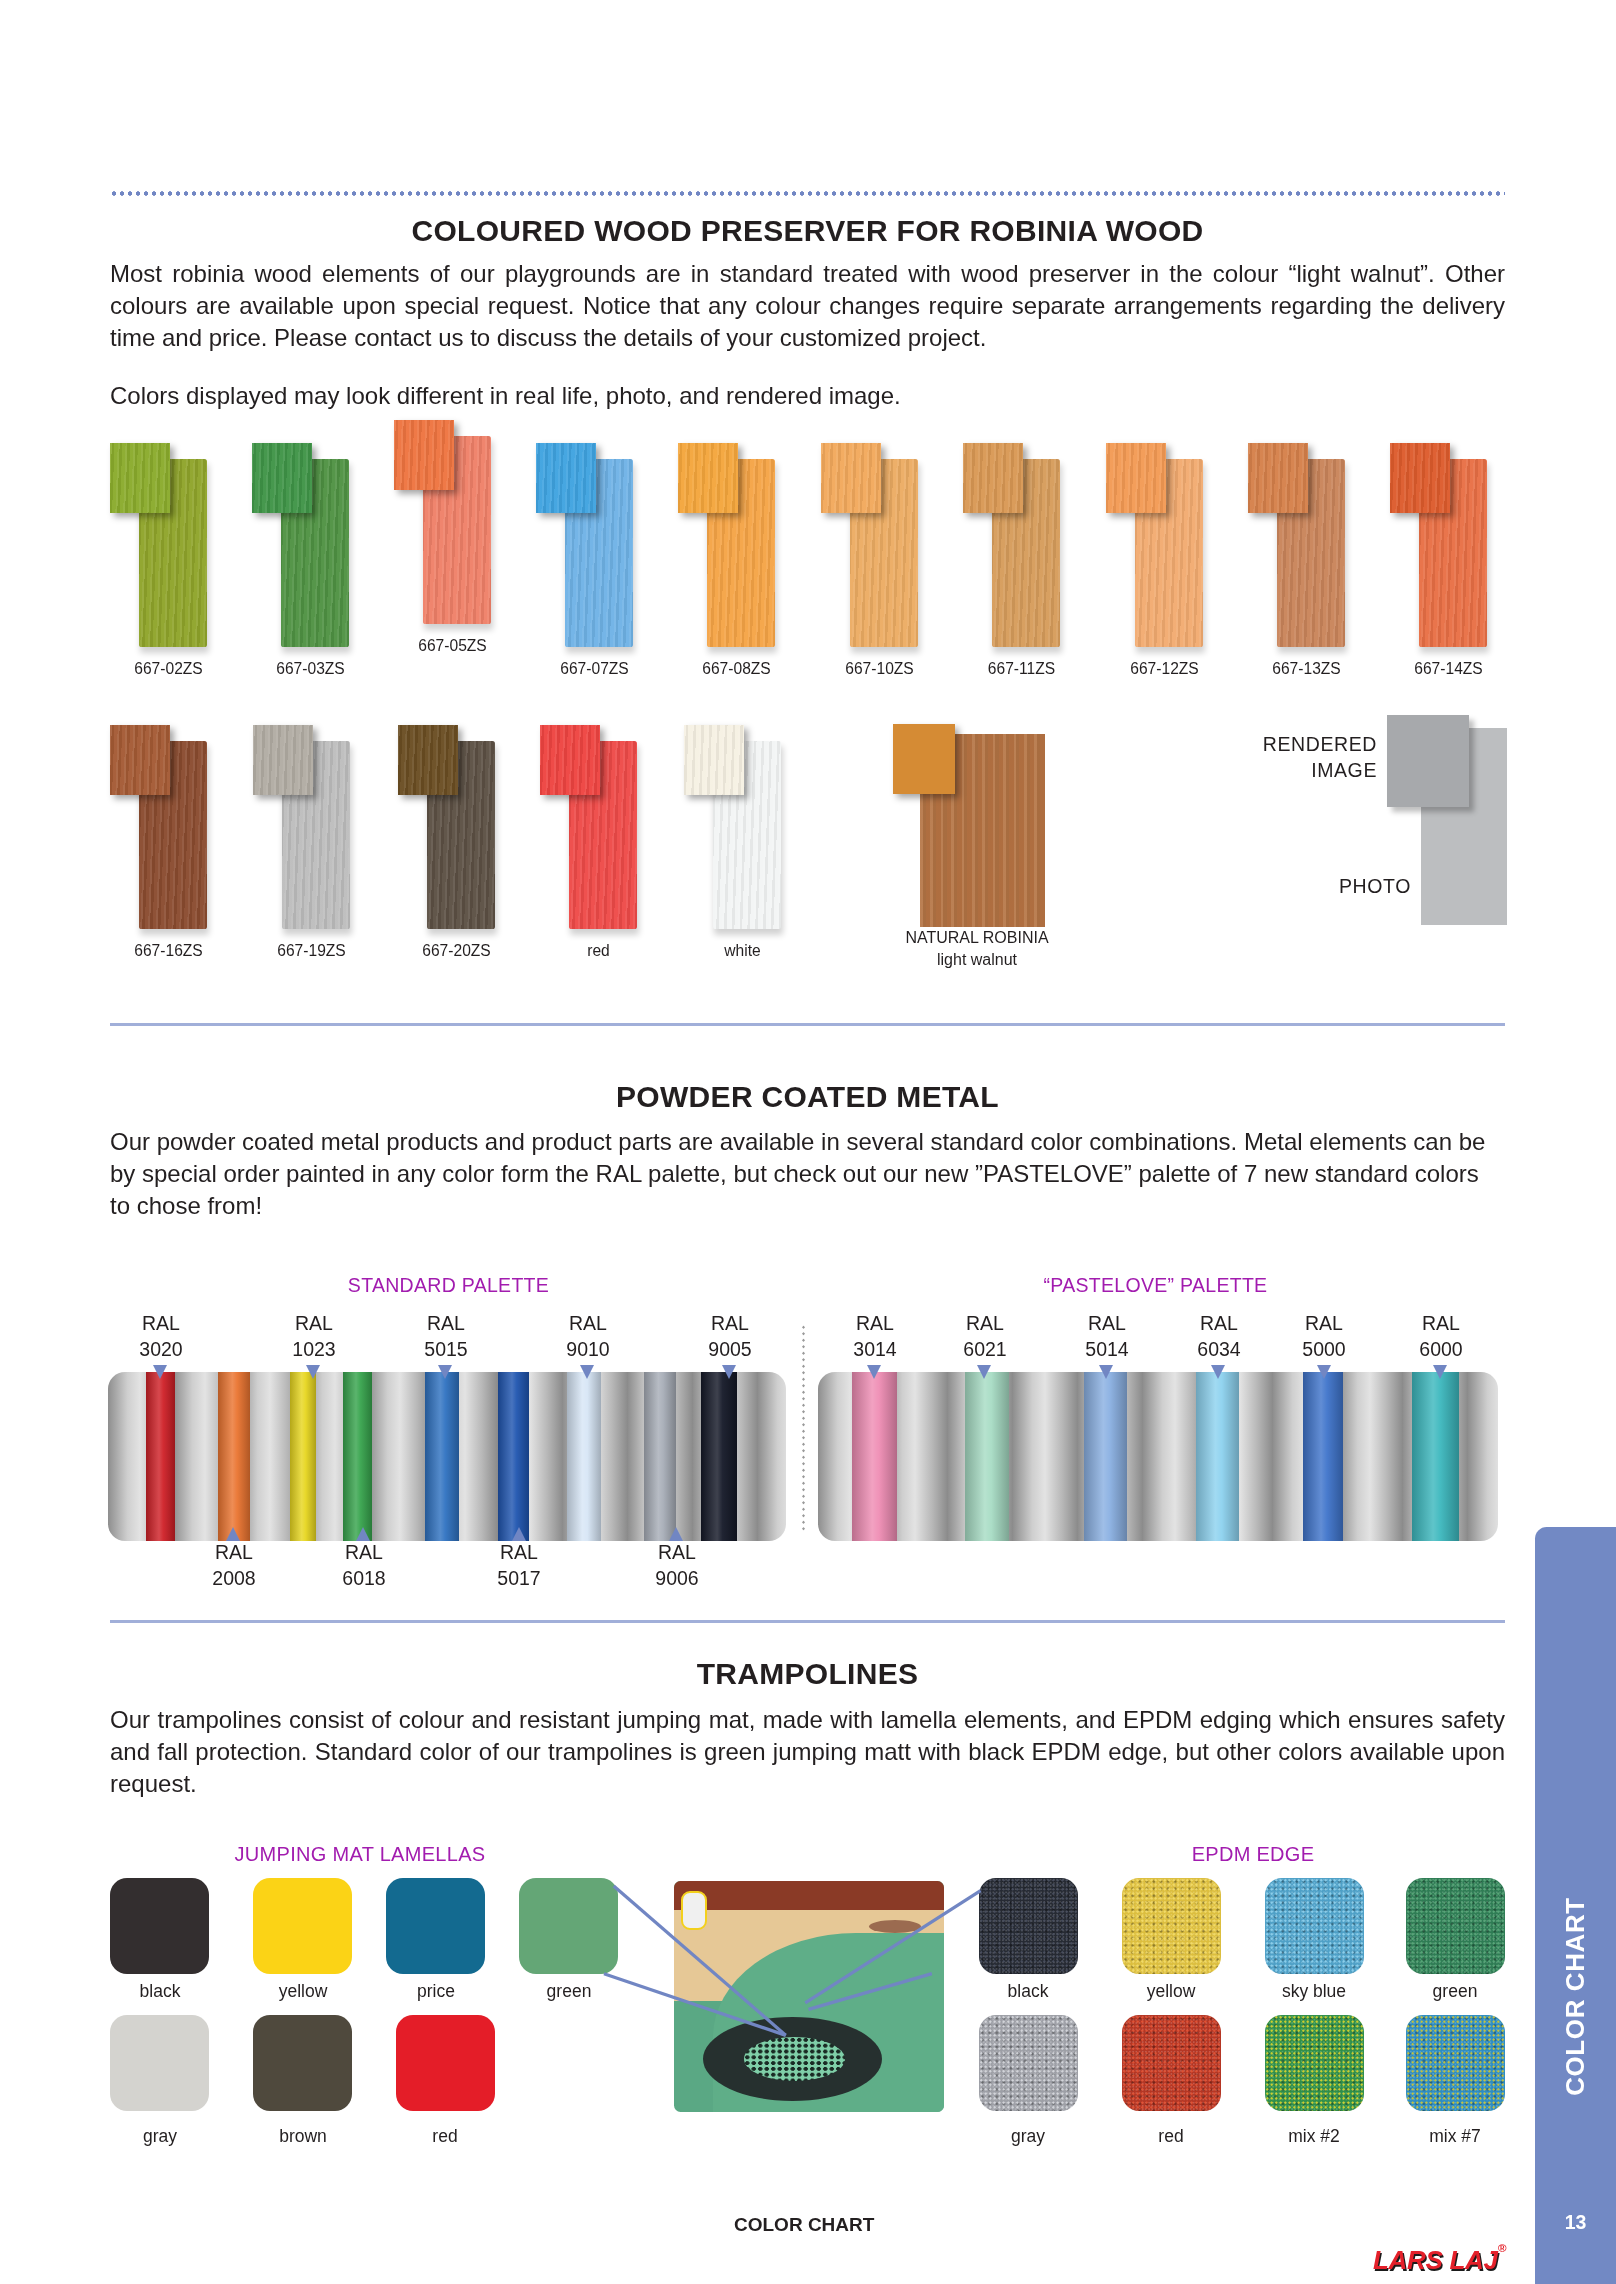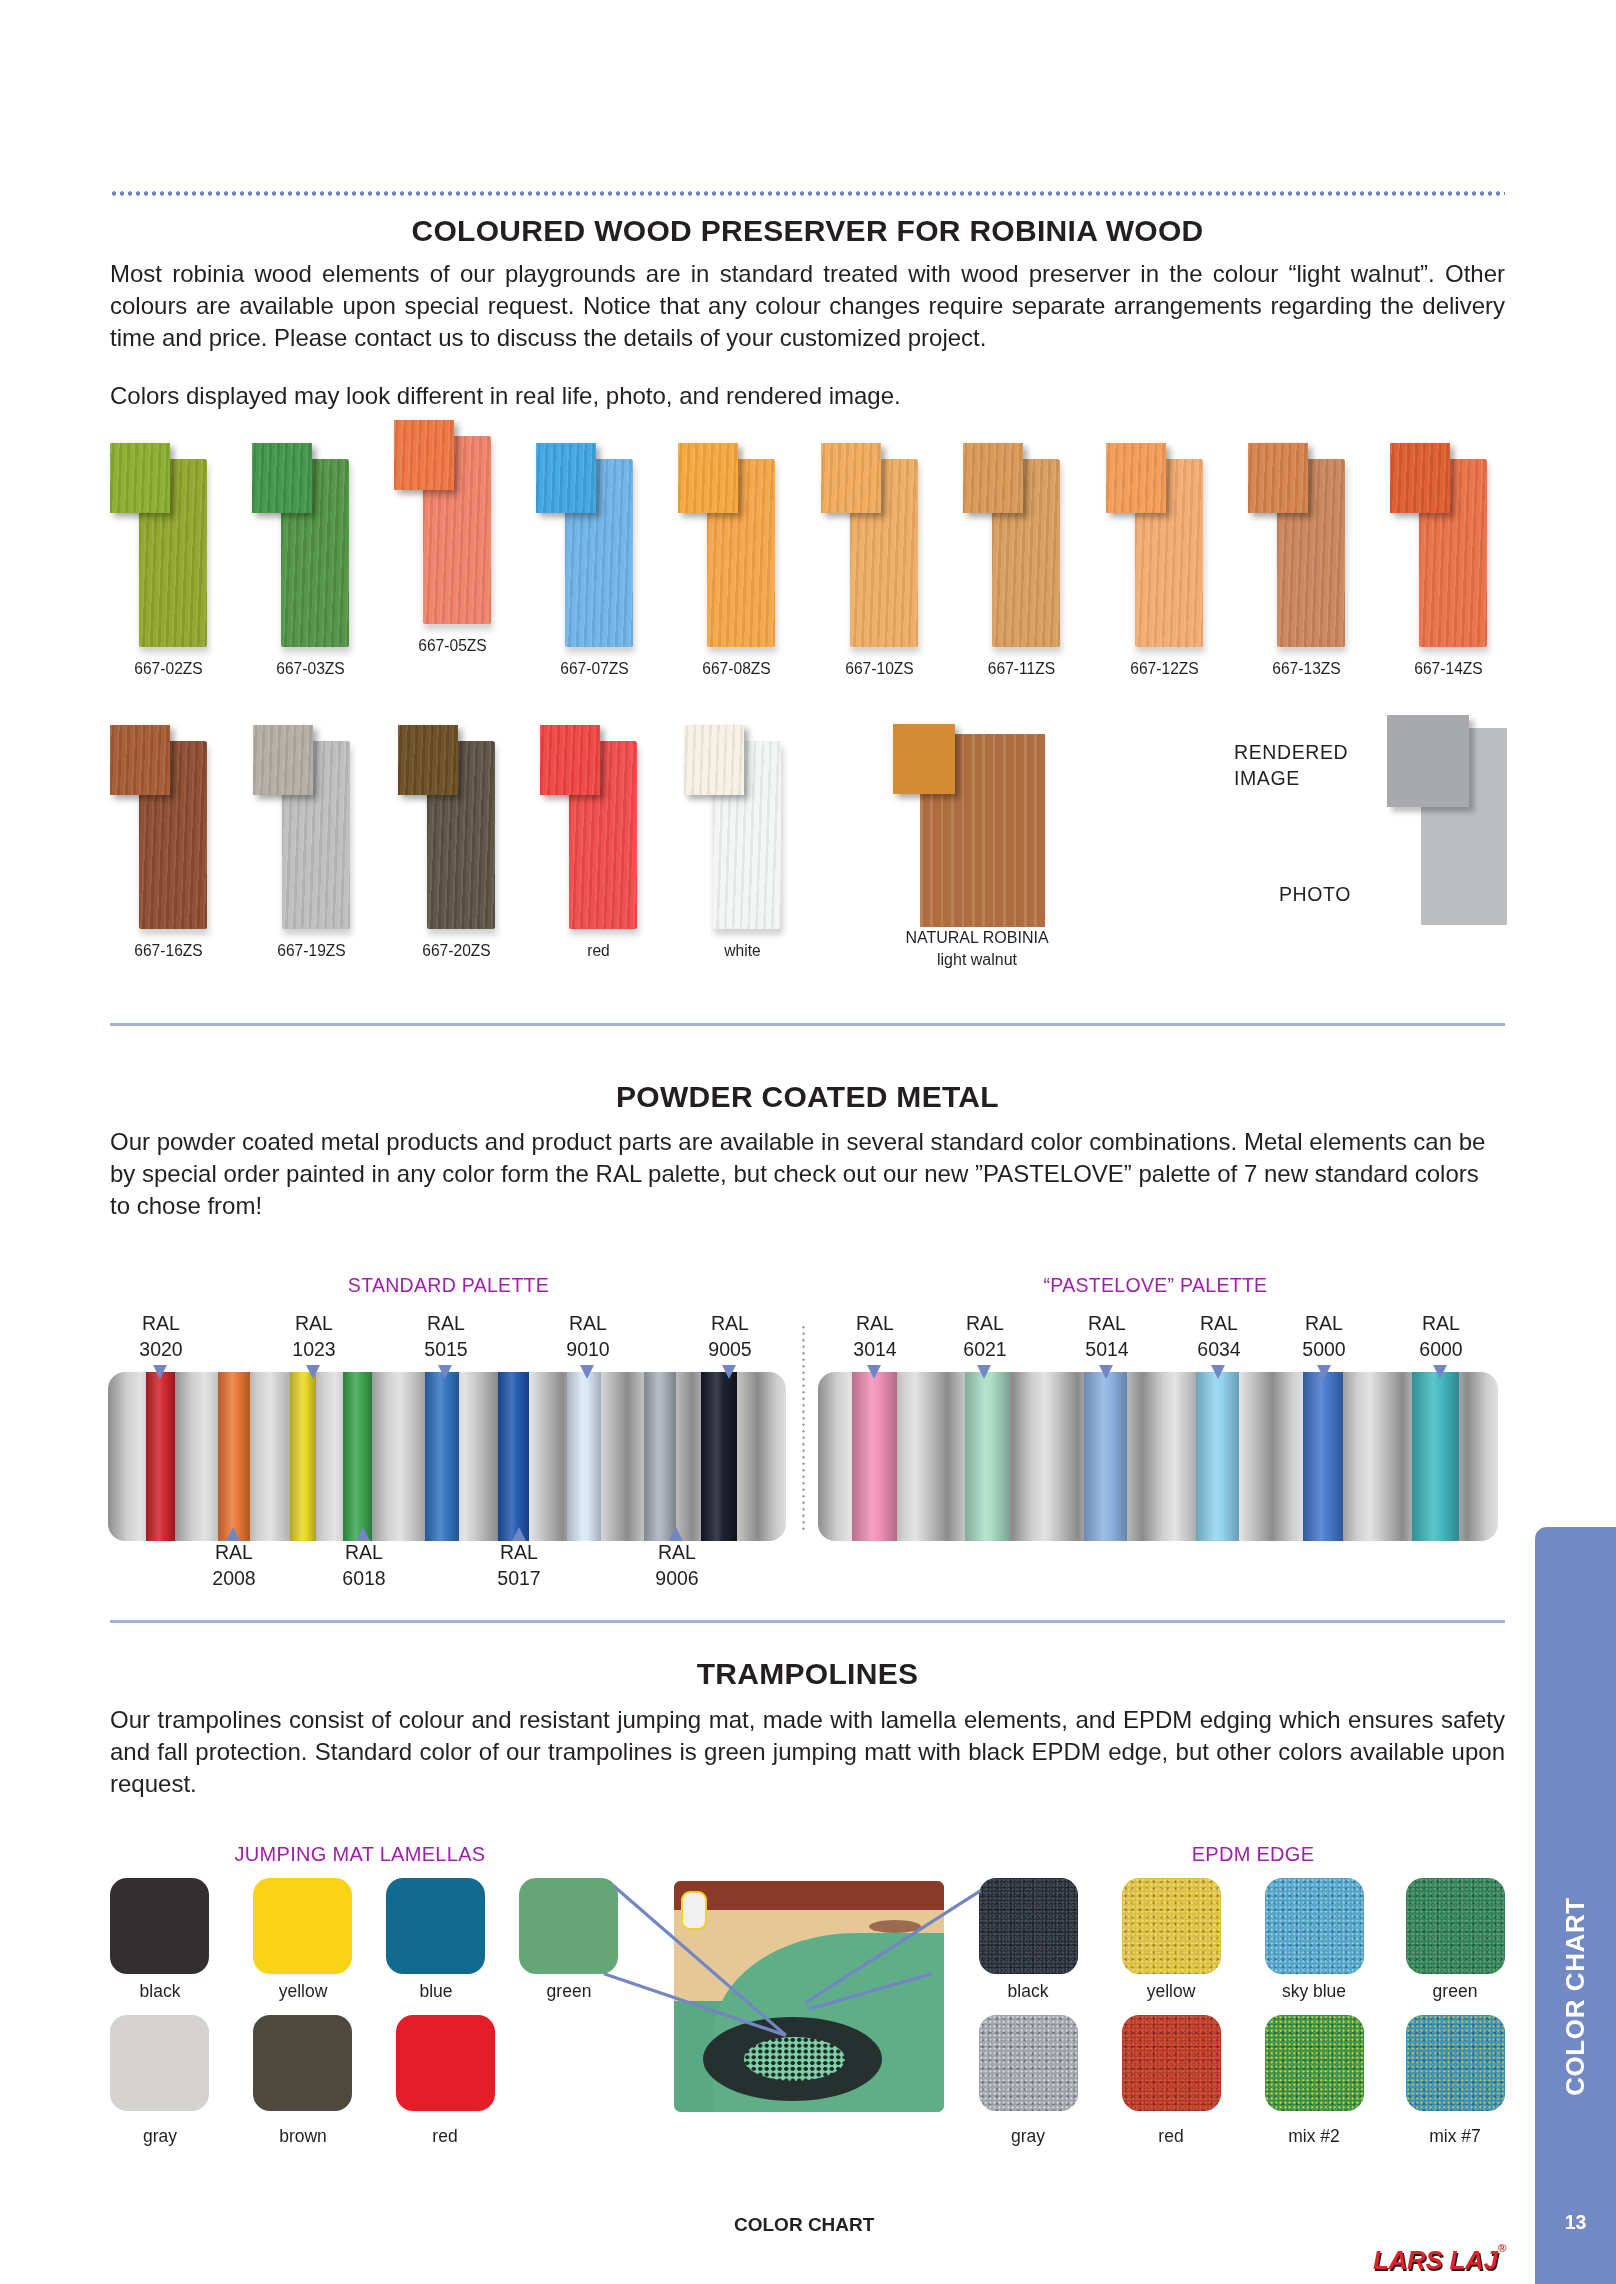--- a/index.html
+++ b/index.html
@@ -15,21 +15,21 @@
   .rule { position: absolute; left: 110px; width: 1395px; height: 3.2px; background: #a1afd9; }
 
   
   .wood { position: absolute; width: 117px; height: 234px; }
   .wood .board { position: absolute; left: 29px; top: 16px; width: 68px; height: 188px; border-radius: 2.6px;
     box-shadow: 1.3px 5.2px 6.5px rgba(0,0,0,0.18); }
   .wood .chip { position: absolute; left: 0; top: 0; width: 60px; height: 70px; box-shadow: 3.9px 3.9px 6.5px rgba(0,0,0,0.35); }
   .wood .grain { background-image: repeating-linear-gradient(92deg, rgba(255,255,255,0.10) 0 1.9px, rgba(0,0,0,0.06) 1.9px 4.5px, rgba(255,255,255,0.04) 4.5px 7.8px); }
   .wood .lbl { position: absolute; left: -6.5px; width: 130px; top: 217px; text-align: center; font-size: 15.6px; color: #231f20; }
 
-  .render-lbl { position: absolute; text-align: left; font-size: 19.5px; line-height: 26px; color: #231f20; letter-spacing: 0.6px; margin-top: 8px; }
+  .render-lbl { position: absolute; text-align: right; font-size: 19.5px; line-height: 26px; color: #231f20; letter-spacing: 0.6px; }
 
   
   .sub-h { position: absolute; font-size: 19.5px; color: #a21caf; letter-spacing: 0.3px; text-align: center; }
   .pipes { position: absolute; top: 1372px; height: 169px; border-radius: 17px; overflow: hidden;
     background: repeating-linear-gradient(90deg, #8e8e8e 0px, #cfcfcf 19.5px, #e3e3e3 32px, #b8b8b8 49px, #8a8a8a 65px); }
   .pipe { position: absolute; top: 0; height: 100%; }
   .pipe-shade { background-image: linear-gradient(90deg, rgba(0,0,0,0.22), rgba(255,255,255,0.18) 45%, rgba(255,255,255,0.05) 60%, rgba(0,0,0,0.25)); }
   .ral { position: absolute; width: 78px; text-align: center; font-size: 19.5px; line-height: 26px; color: #231f20; }
   .tri-down { position: absolute; width: 0; height: 0; border-left: 7.8px solid transparent; border-right: 7.8px solid transparent; border-top: 14.3px solid #7186c3; }
   .tri-up { position: absolute; width: 0; height: 0; border-left: 7.8px solid transparent; border-right: 7.8px solid transparent; border-bottom: 14.3px solid #7186c3; }
@@ -270,21 +270,21 @@
 
 <div class="sub-h" style="left:214px; top:1843px; width:292px; font-size:20px;">JUMPING MAT LAMELLAS</div>
 <div class="sub-h" style="left:1136px; top:1843px; width:234px; font-size:20px;">EPDM EDGE</div>
 
 <div id="lamella-tiles">
     <div class="tile" style="left: 110px; top: 1878px; background: rgb(51, 46, 47);"></div>
     <div class="tile-lbl" style="left: 95px; top: 1981px;">black</div>
     <div class="tile" style="left: 253px; top: 1878px; background: rgb(251, 211, 22);"></div>
     <div class="tile-lbl" style="left: 238px; top: 1981px;">yellow</div>
     <div class="tile" style="left: 386px; top: 1878px; background: rgb(19, 106, 144);"></div>
-    <div class="tile-lbl" style="left: 371px; top: 1981px;">blue</div>
+    <div class="tile-lbl" style="left: 371px; top: 1981px;">price</div>
     <div class="tile" style="left: 519px; top: 1878px; background: rgb(100, 166, 118);"></div>
     <div class="tile-lbl" style="left: 504px; top: 1981px;">green</div>
     <div class="tile" style="left: 110px; top: 2015px; background: rgb(212, 211, 207);"></div>
     <div class="tile-lbl" style="left: 95px; top: 2126px;">gray</div>
     <div class="tile" style="left: 253px; top: 2015px; background: rgb(79, 73, 61);"></div>
     <div class="tile-lbl" style="left: 238px; top: 2126px;">brown</div>
     <div class="tile" style="left: 396px; top: 2015px; background: rgb(228, 29, 40);"></div>
     <div class="tile-lbl" style="left: 380px; top: 2126px;">red</div>
   </div>
 <div id="epdm-tiles">

